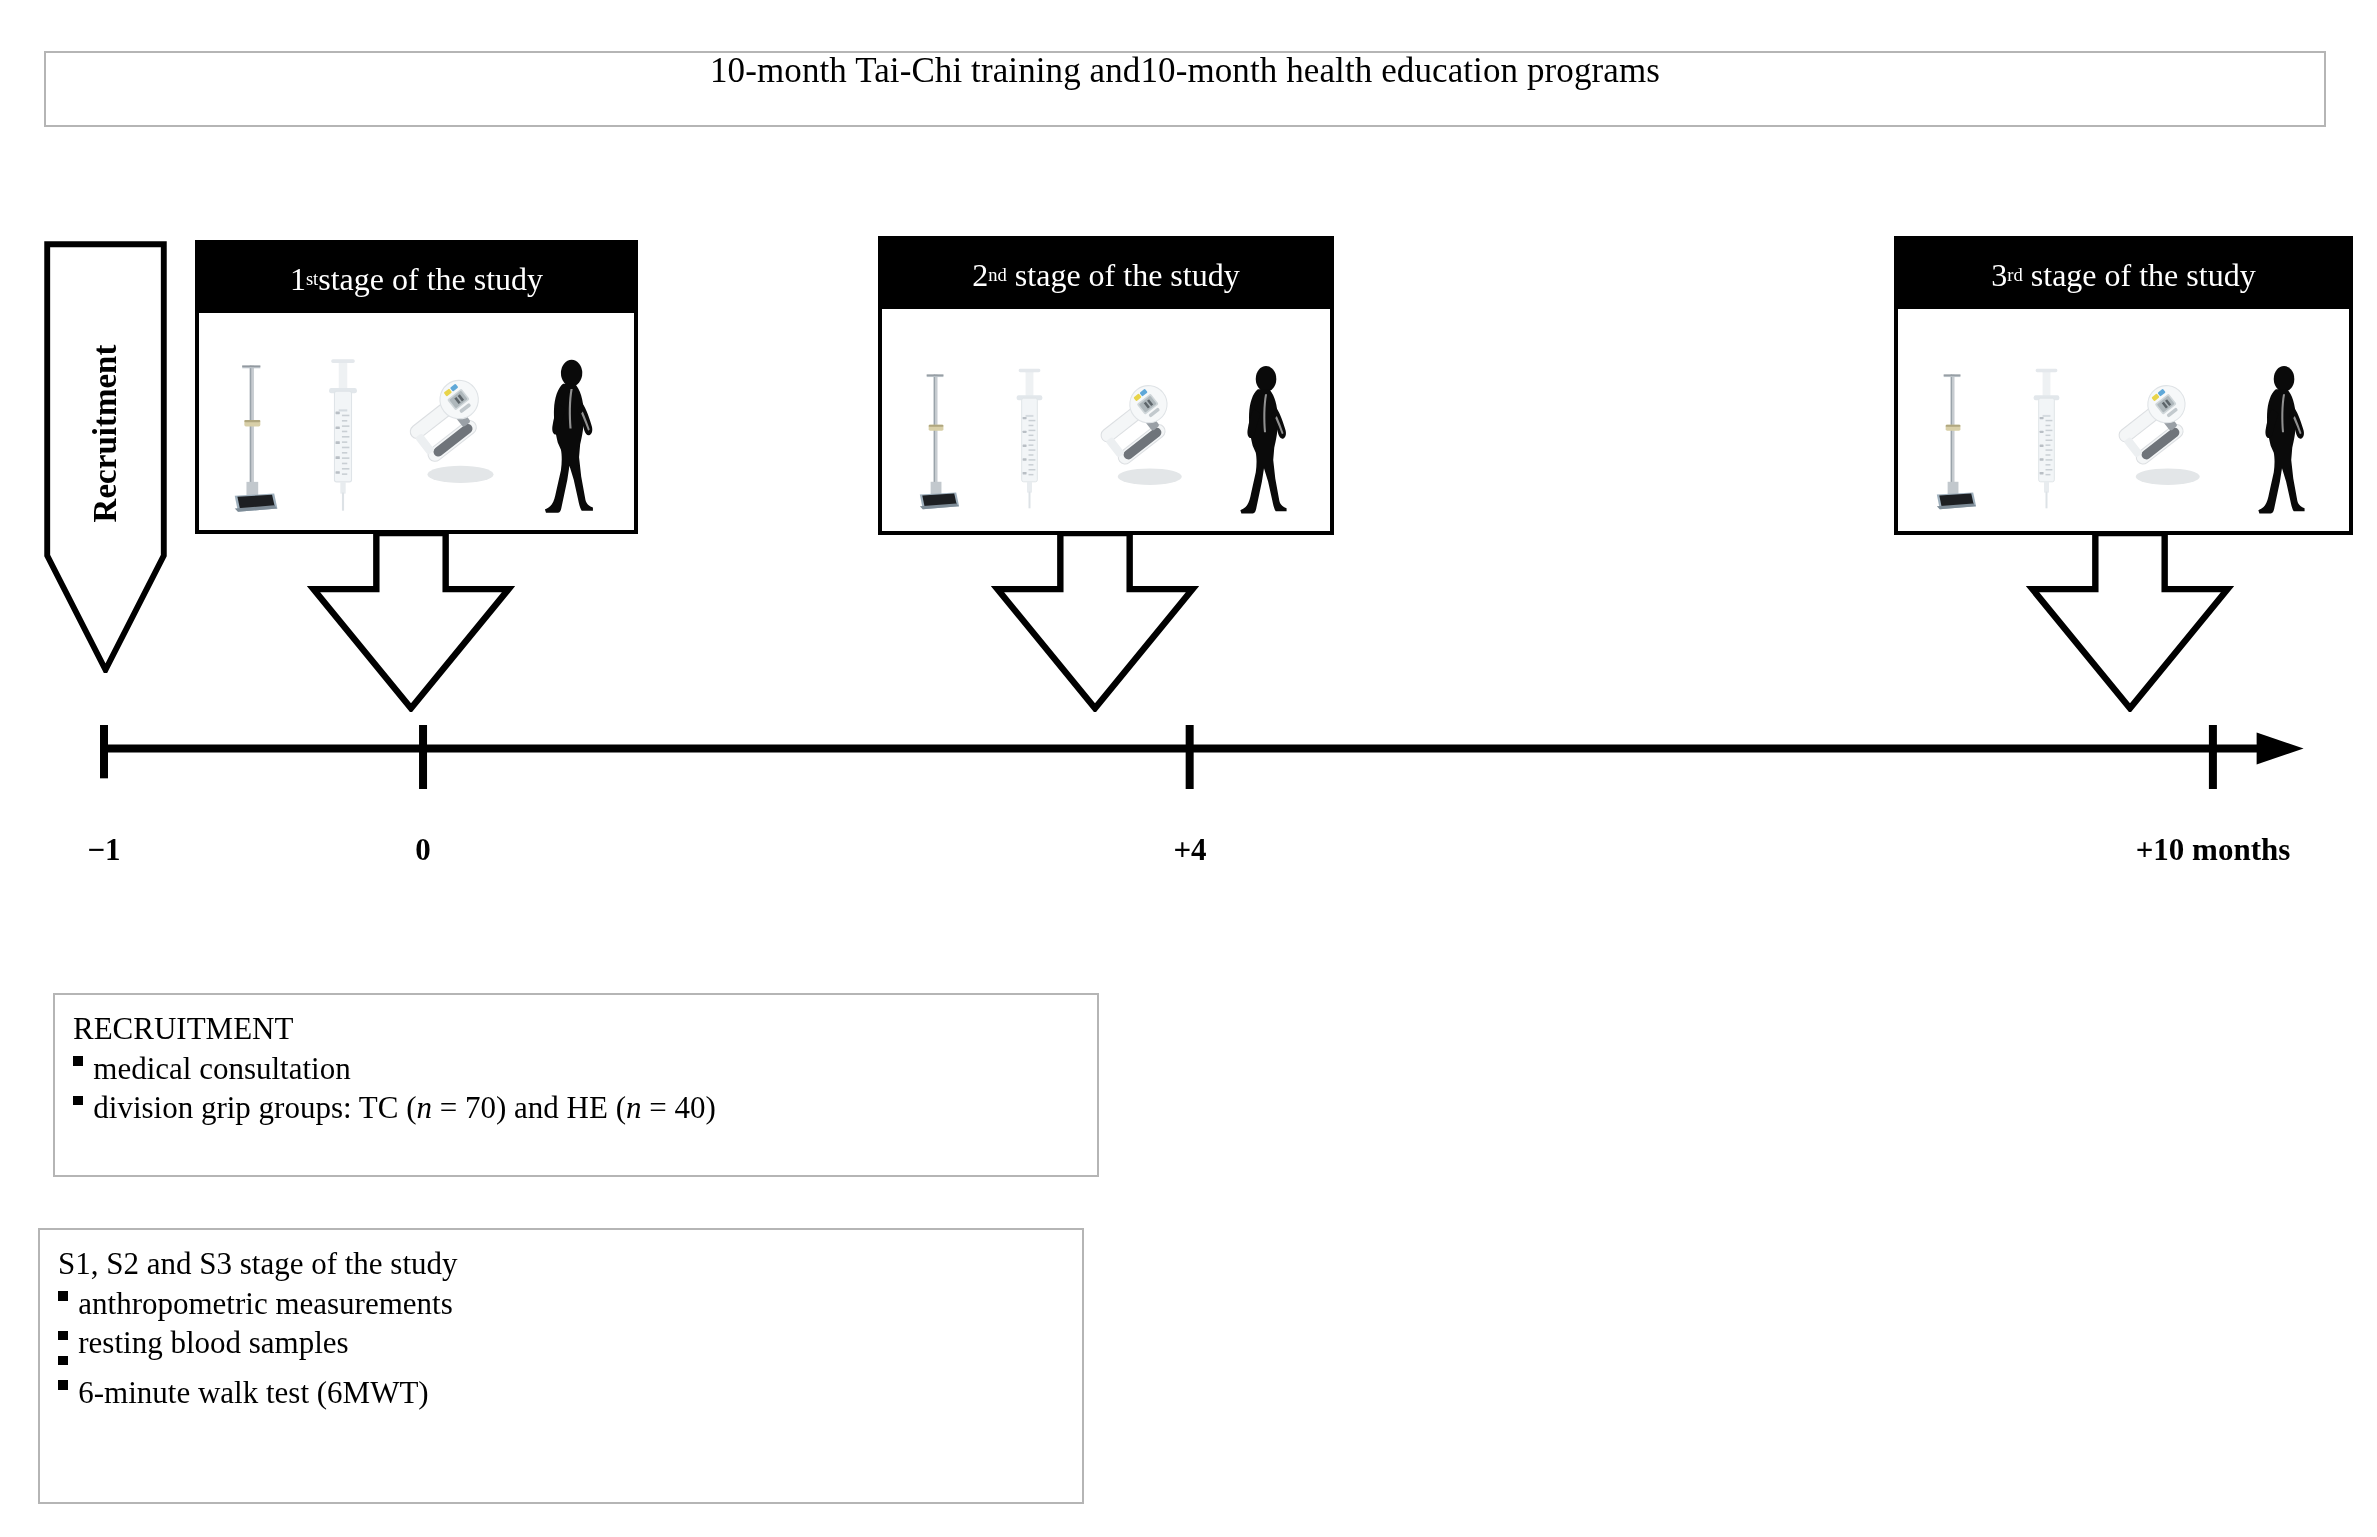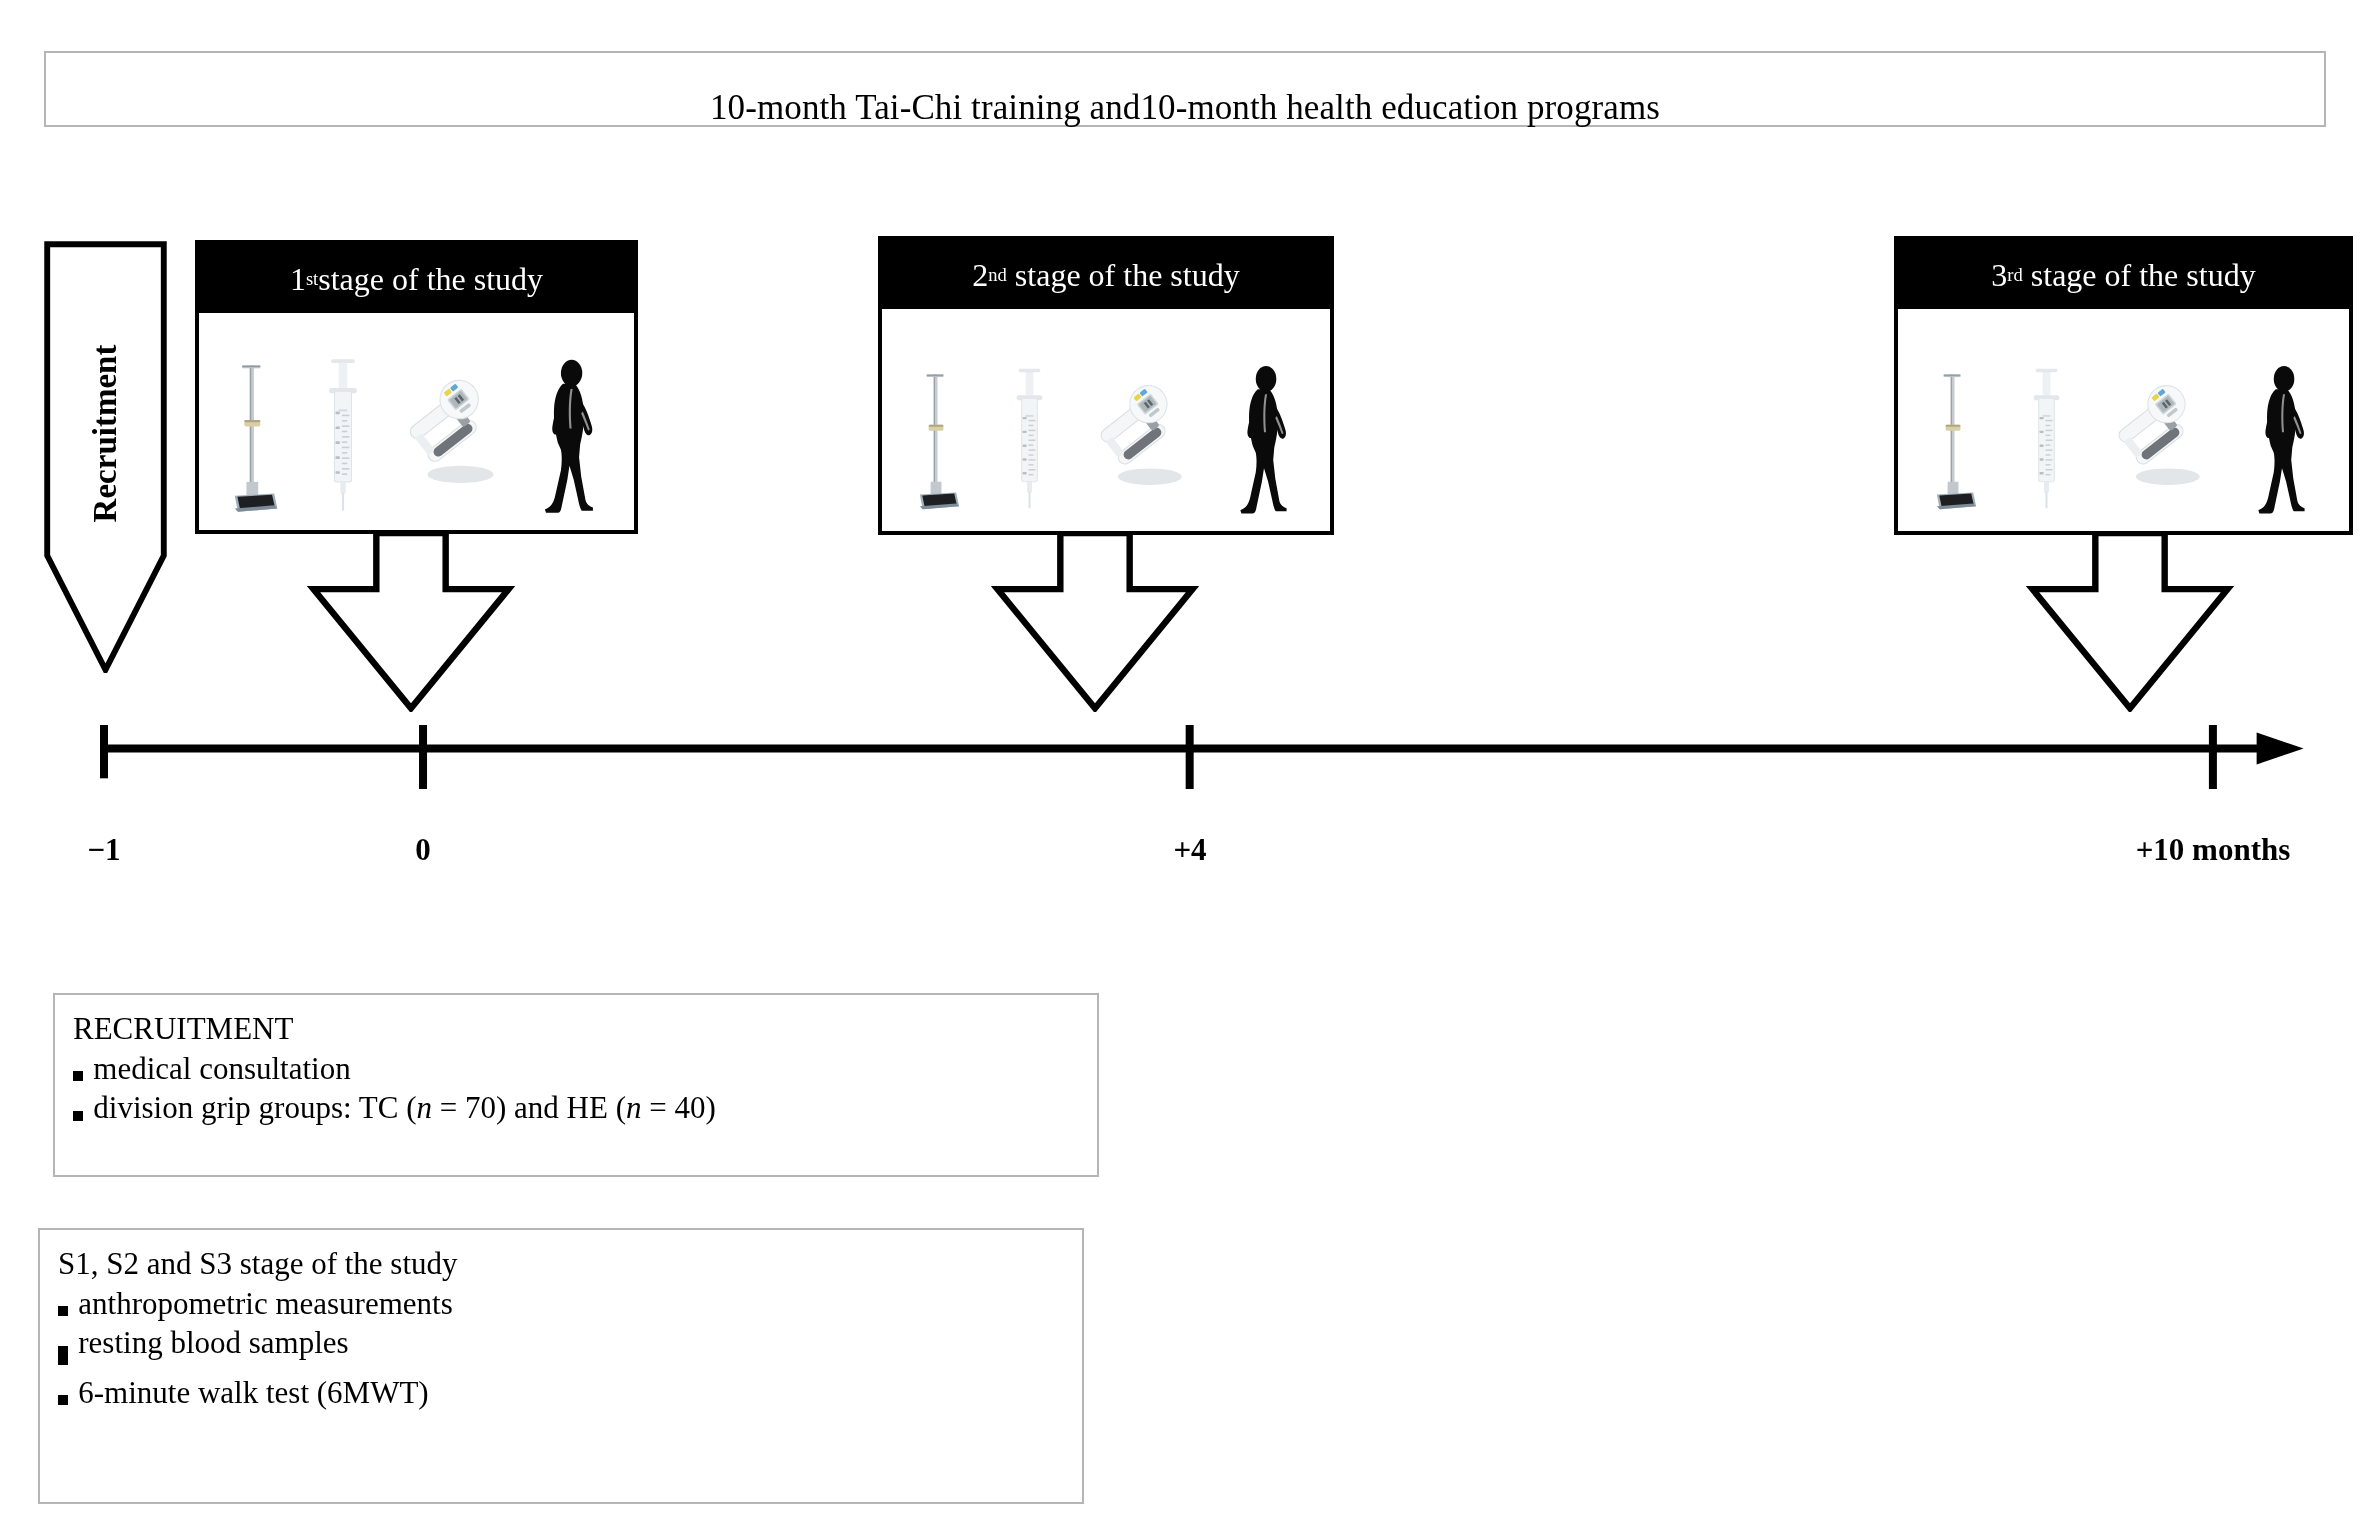--- a/index.html
+++ b/index.html
@@ -23,21 +23,21 @@
   .title-box {
     position: absolute;
     left: 44px;
     top: 51px;
     width: 2282px;
     height: 76px;
     border: 2.7px solid #b5b5b5;
     box-sizing: border-box;
     background: #ffffff;
     display: flex;
-    align-items: flex-end;
+    align-items: flex-start;
     justify-content: center;
   }
   .title-text {
     font-size: 35px;
     line-height: 1;
     letter-spacing: 0.1px;
     white-space: nowrap;
   }
 
   
@@ -152,21 +152,21 @@
   .desc-list {
     margin: 0;
     padding: 0;
     list-style: none;
   }
   .desc-list li {
     font-size: 31px;
     line-height: 1.28;
     white-space: nowrap;
     display: flex;
-    align-items: flex-end;
+    align-items: center;
   }
   .bullet {
     display: inline-block;
     width: 9.6px;
     height: 9.6px;
     background: #000000;
     margin-right: 10.7px;
     flex: 0 0 auto;
     position: relative;
     top: -7.5px;

